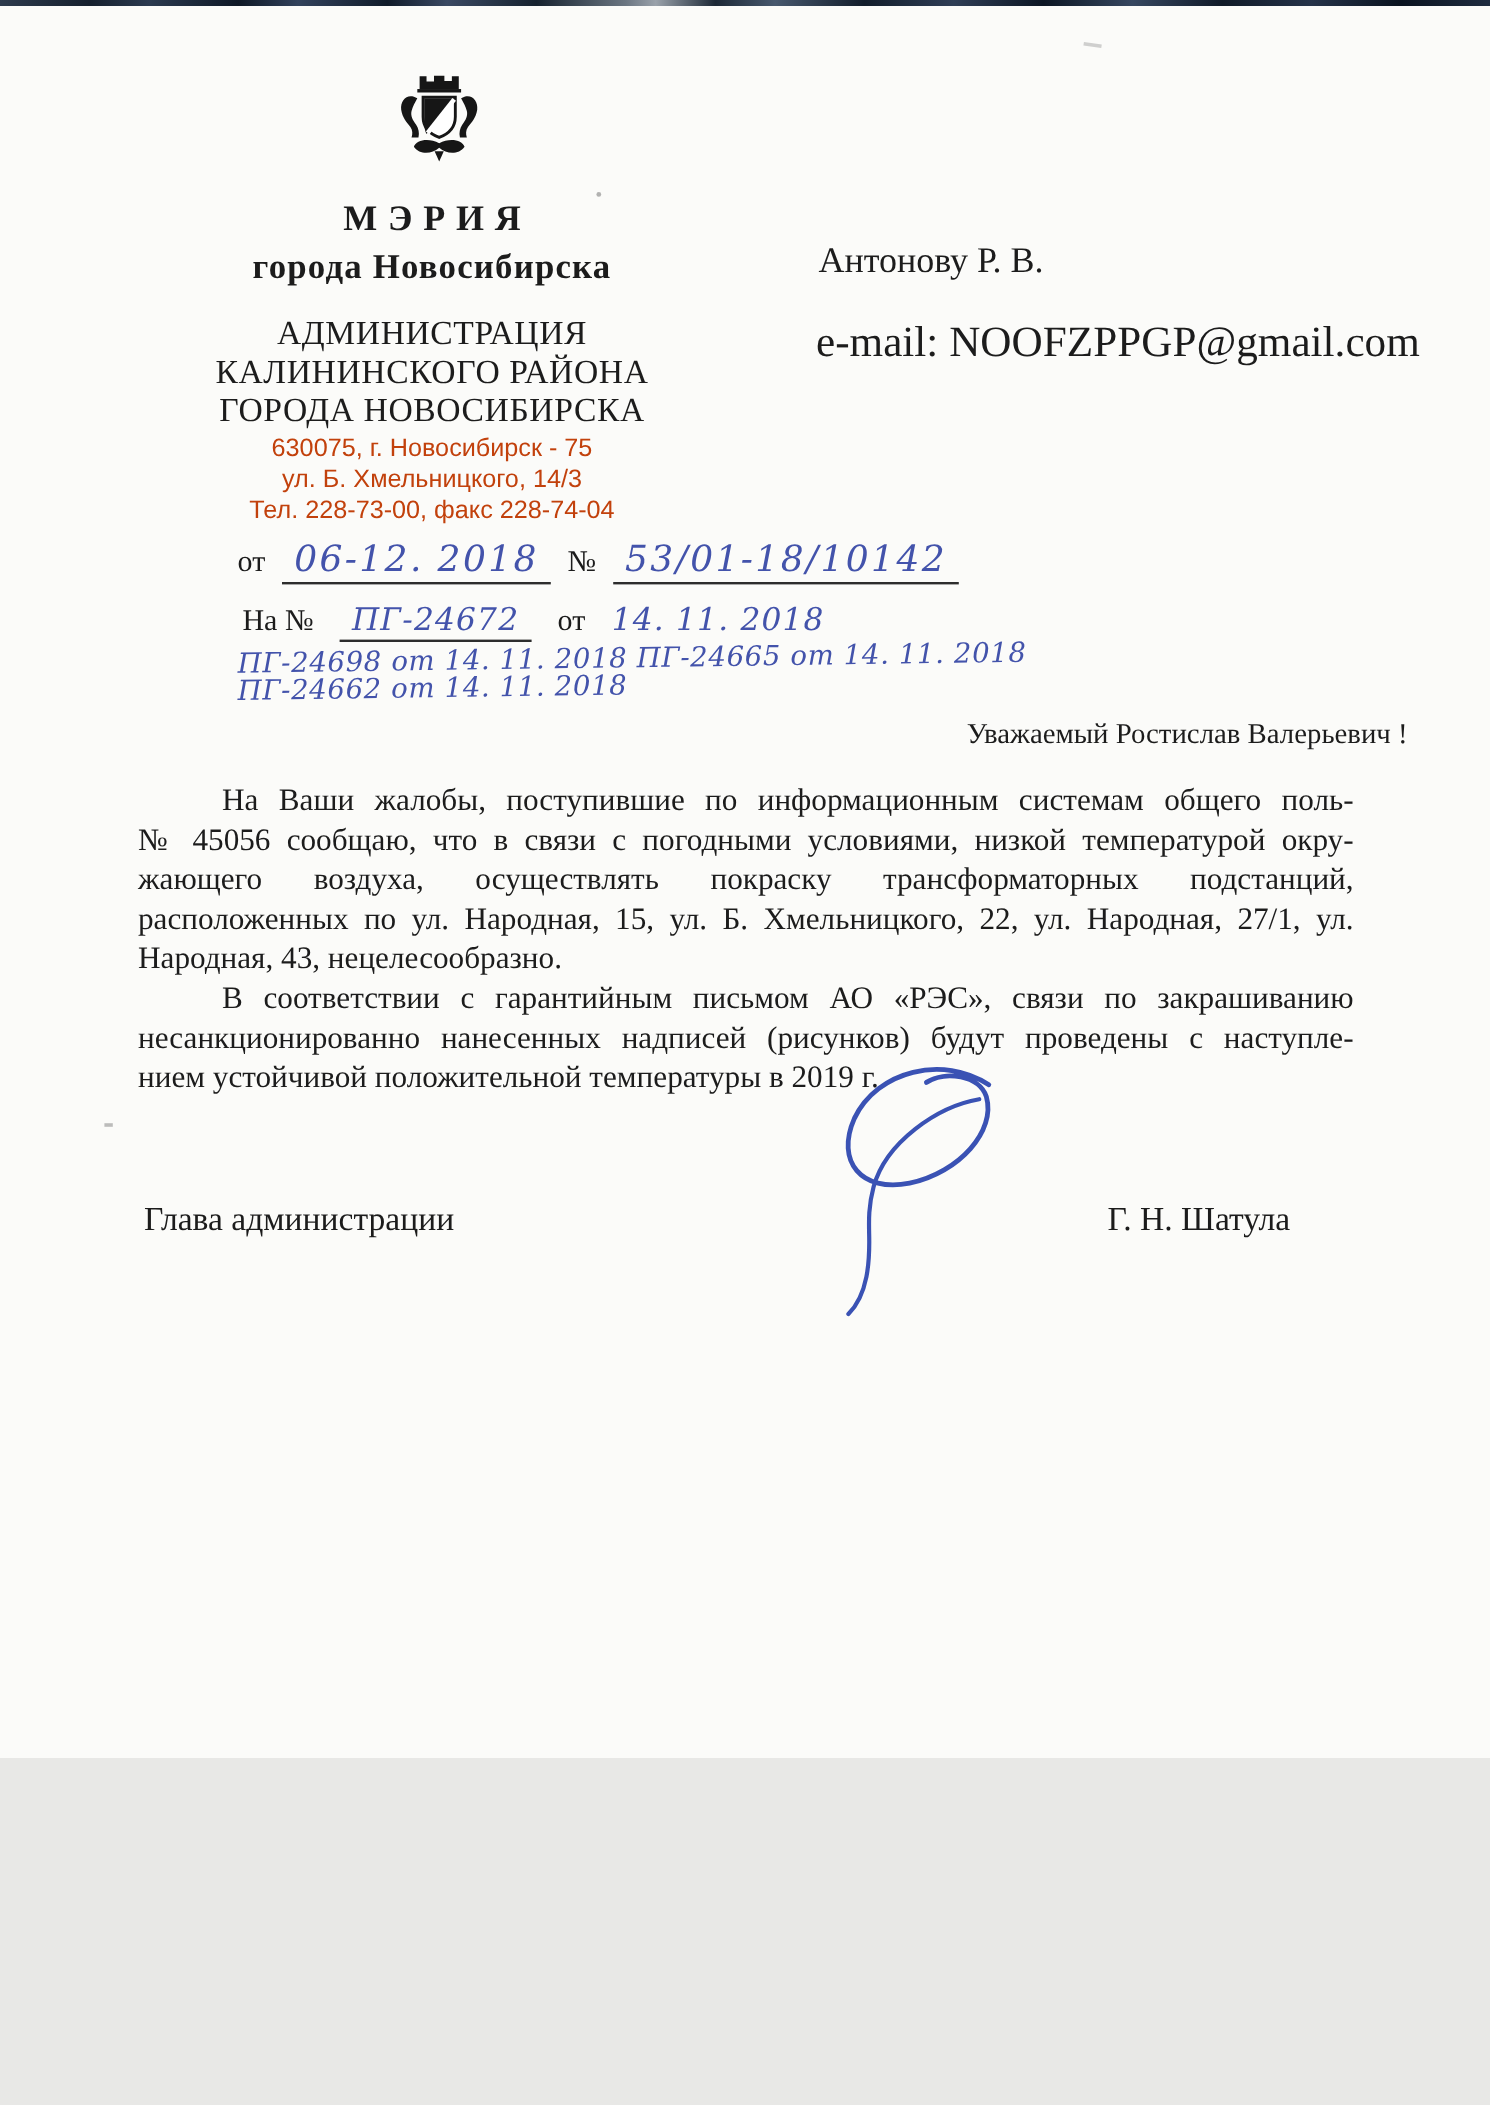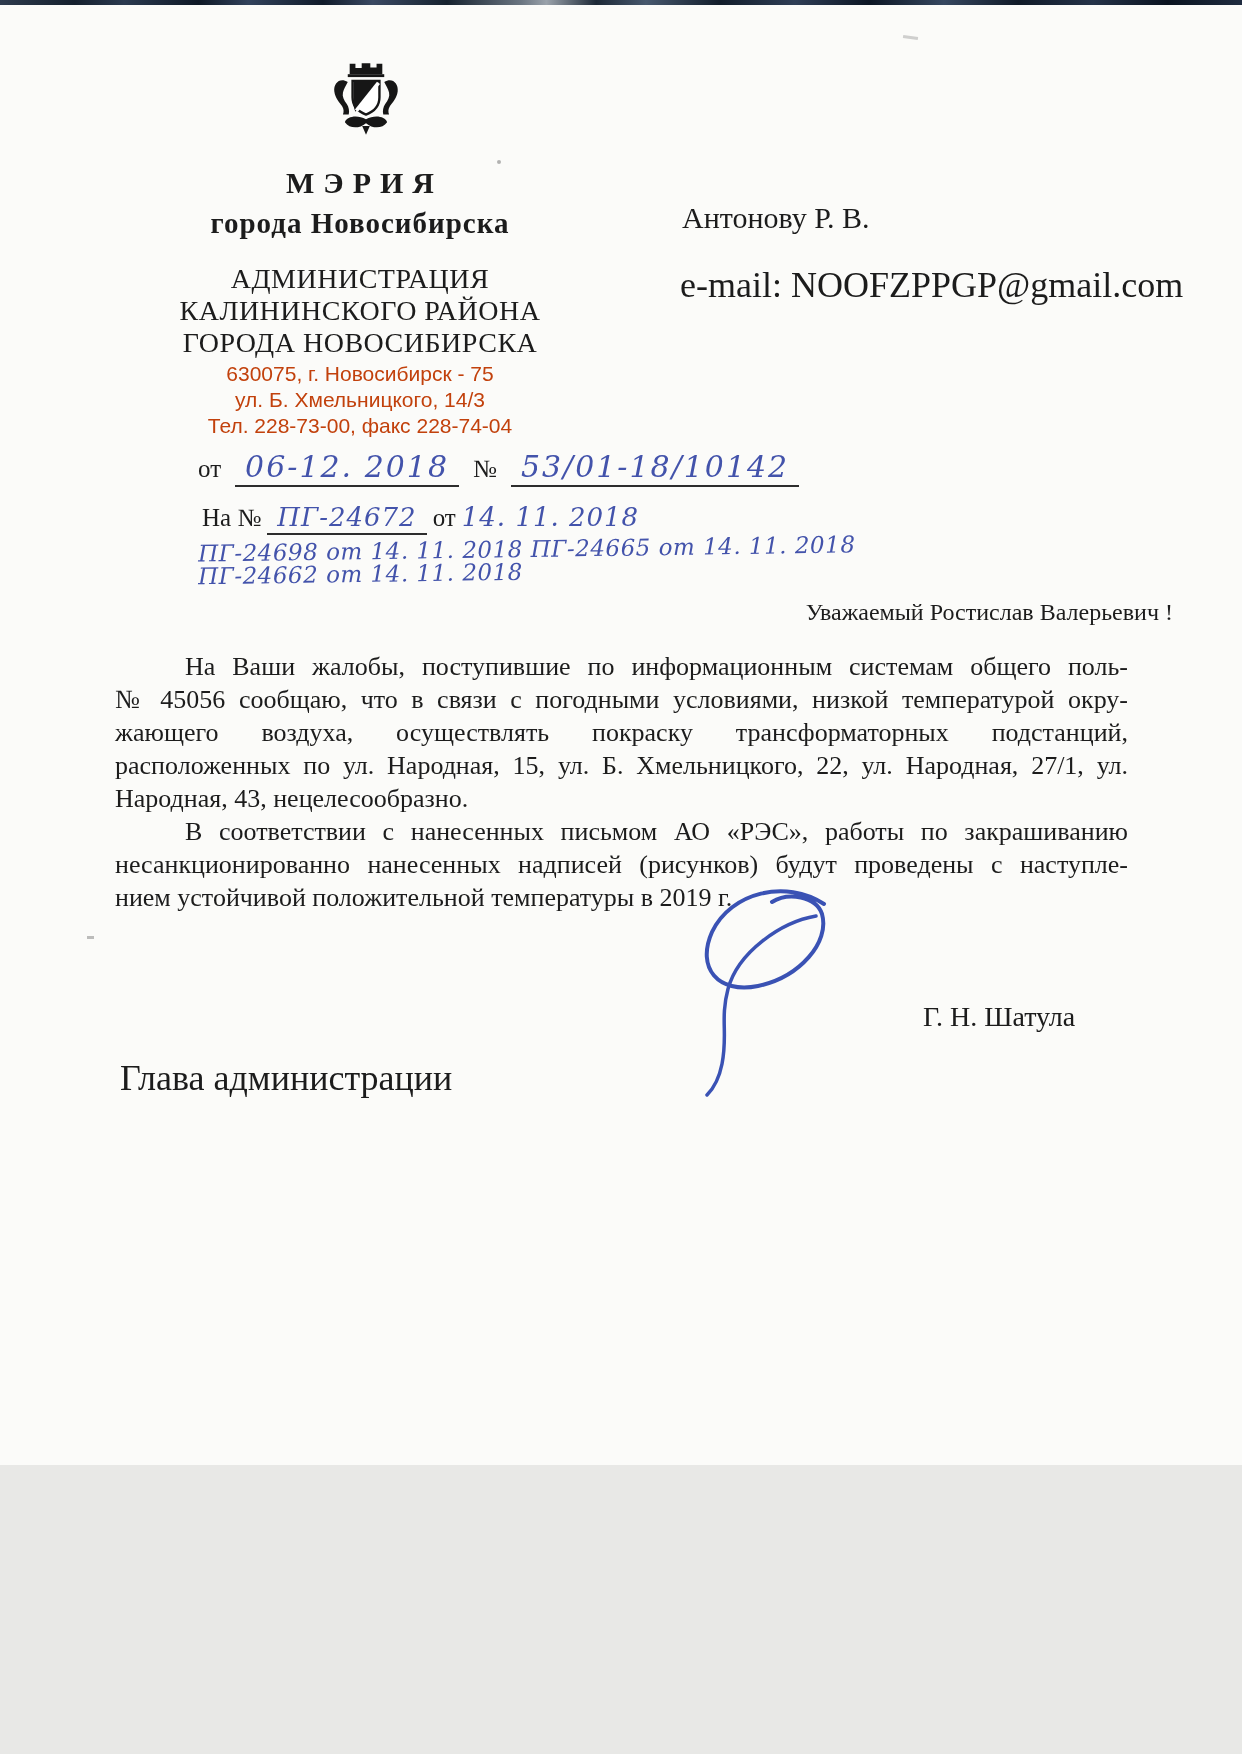--- a/index.html
+++ b/index.html
@@ -18,35 +18,35 @@
   }
   .emblem { position:absolute; left:318px; top:54px; width:96px; height:98px; }
   .org { position:absolute; left:130px; top:166px; width:460px; text-align:center; font-weight:bold; }
   .org-line1 { font-size:30px; letter-spacing:9px; text-indent:9px; }
   .org-line2 { font-size:29px; margin-top:7px; letter-spacing:1px; }
   .dept { position:absolute; left:105px; top:263px; width:510px; text-align:center;
           font-size:28px; line-height:32px; letter-spacing:0.5px; }
   .addr { position:absolute; left:130px; top:361px; width:460px; text-align:center;
           font-family:"Liberation Sans", sans-serif; font-size:21px; line-height:26px; color:#c2410c; }
   .ref-line1 { position:absolute; left:198px; top:449px; display:flex; align-items:baseline; gap:14px; font-size:25px; }
-  .ref-line2 { position:absolute; left:202px; top:502px; display:flex; align-items:baseline; gap:6px; font-size:25px; }
+  .ref-line2 { position:absolute; left:202px; top:502px; display:flex; align-items:baseline; gap:22px; font-size:25px; }
   .hand { font-family:"DejaVu Serif", serif; font-style:italic; color:#4353ab; }
   .u { border-bottom:2px solid #2d2d2d; padding:0 10px 1px; }
   .hand-lg { font-size:30px; letter-spacing:2px; }
   .hand-md { font-size:26px; letter-spacing:1px;text-align:right; }
   .hand-extra1 { position:absolute; left:198px; top:536px; font-size:23px; letter-spacing:0.5px; transform:rotate(-0.8deg); }
   .hand-extra2 { position:absolute; left:198px; top:561px; font-size:23px; letter-spacing:0.5px; transform:rotate(-0.8deg); }
   .recipient-name  { position:absolute; left:682px; top:201px; font-size:30px; }
   .recipient-email { position:absolute; left:680px; top:264px; font-size:36px; }
   .salutation { position:absolute; left:160px; top:599px; width:1013px; text-align:right; font-size:24px; }
   .bodytext { position:absolute; left:115px; top:650px; width:1013px; font-size:26px; line-height:33px; }
   .jline { text-align:justify; text-align-last:justify; }
   .lline { text-align:left; }
   .indent { text-indent:70px; }
-  .sig-title { position:absolute; left:120px; top:1057px; font-size:36px; }
+  .sig-title { position:absolute; left:120px; top:1001px; font-size:28px; }
   .sig-name  { position:absolute; left:923px; top:1001px; font-size:28px; }
   .sig-scribble { position:absolute; left:676px; top:874px; width:182px; height:236px; }
   .footer { position:absolute; left:133px; top:1543px; font-size:19px; line-height:21.5px; color:#14532d; }
   .bottom-line { position:absolute; left:125px; top:1745px; width:1117px; height:2px;
                  background:#9a9a96; opacity:.75; border-radius:1px; }
   .speck-a { position:absolute; left:497px; top:160px; width:4px; height:4px; background:#777; border-radius:50%; opacity:.55; }
   .speck-b { position:absolute; left:903px; top:36px;  width:15px; height:3px; background:#999; opacity:.45; transform:rotate(8deg); }
   .speck-c { position:absolute; left:87px;  top:936px; width:7px;  height:3px; background:#888; opacity:.55; }
 </style>
 </head>
@@ -109,21 +109,21 @@
 
   <div class="bodytext">
     <div>
       <div class="jline indent">На Ваши жалобы, поступившие по информационным системам общего поль-</div>
       <div class="jline">№ 45056 сообщаю,  что в связи с погодными условиями, низкой температурой окру-</div>
       <div class="jline">жающего воздуха, осуществлять покраску трансформаторных подстанций,</div>
       <div class="jline">расположенных по ул. Народная, 15, ул. Б. Хмельницкого, 22, ул. Народная, 27/1, ул.</div>
       <div class="lline">Народная, 43, нецелесообразно.</div>
     </div>
     <div>
-      <div class="jline indent">В соответствии с нанесенных письмом АО «РЭС»,  работы по закрашиванию</div>
+      <div class="jline indent">В соответствии с гарантийным письмом АО «РЭС»,  связи по закрашиванию</div>
       <div class="jline">несанкционированно нанесенных надписей (рисунков) будут проведены с наступле-</div>
       <div class="lline">нием устойчивой положительной температуры в 2019 г.</div>
     </div>
   </div>
 
   <div class="sig-title">Глава администрации</div>
   <svg class="sig-scribble" viewBox="0 0 182 236" aria-hidden="true">
     <path d="M148 30 C110 5 55 18 36 58 C20 94 42 120 82 112 C124 103 154 68 146 40 C140 22 112 18 96 28" fill="none" stroke="#3a52b4" stroke-width="4" stroke-linecap="round"></path>
     <path d="M140 42 C105 48 62 78 52 115 C44 145 52 160 46 190 C43 205 38 214 31 221" fill="none" stroke="#3a52b4" stroke-width="3.5" stroke-linecap="round"></path>
   </svg>

